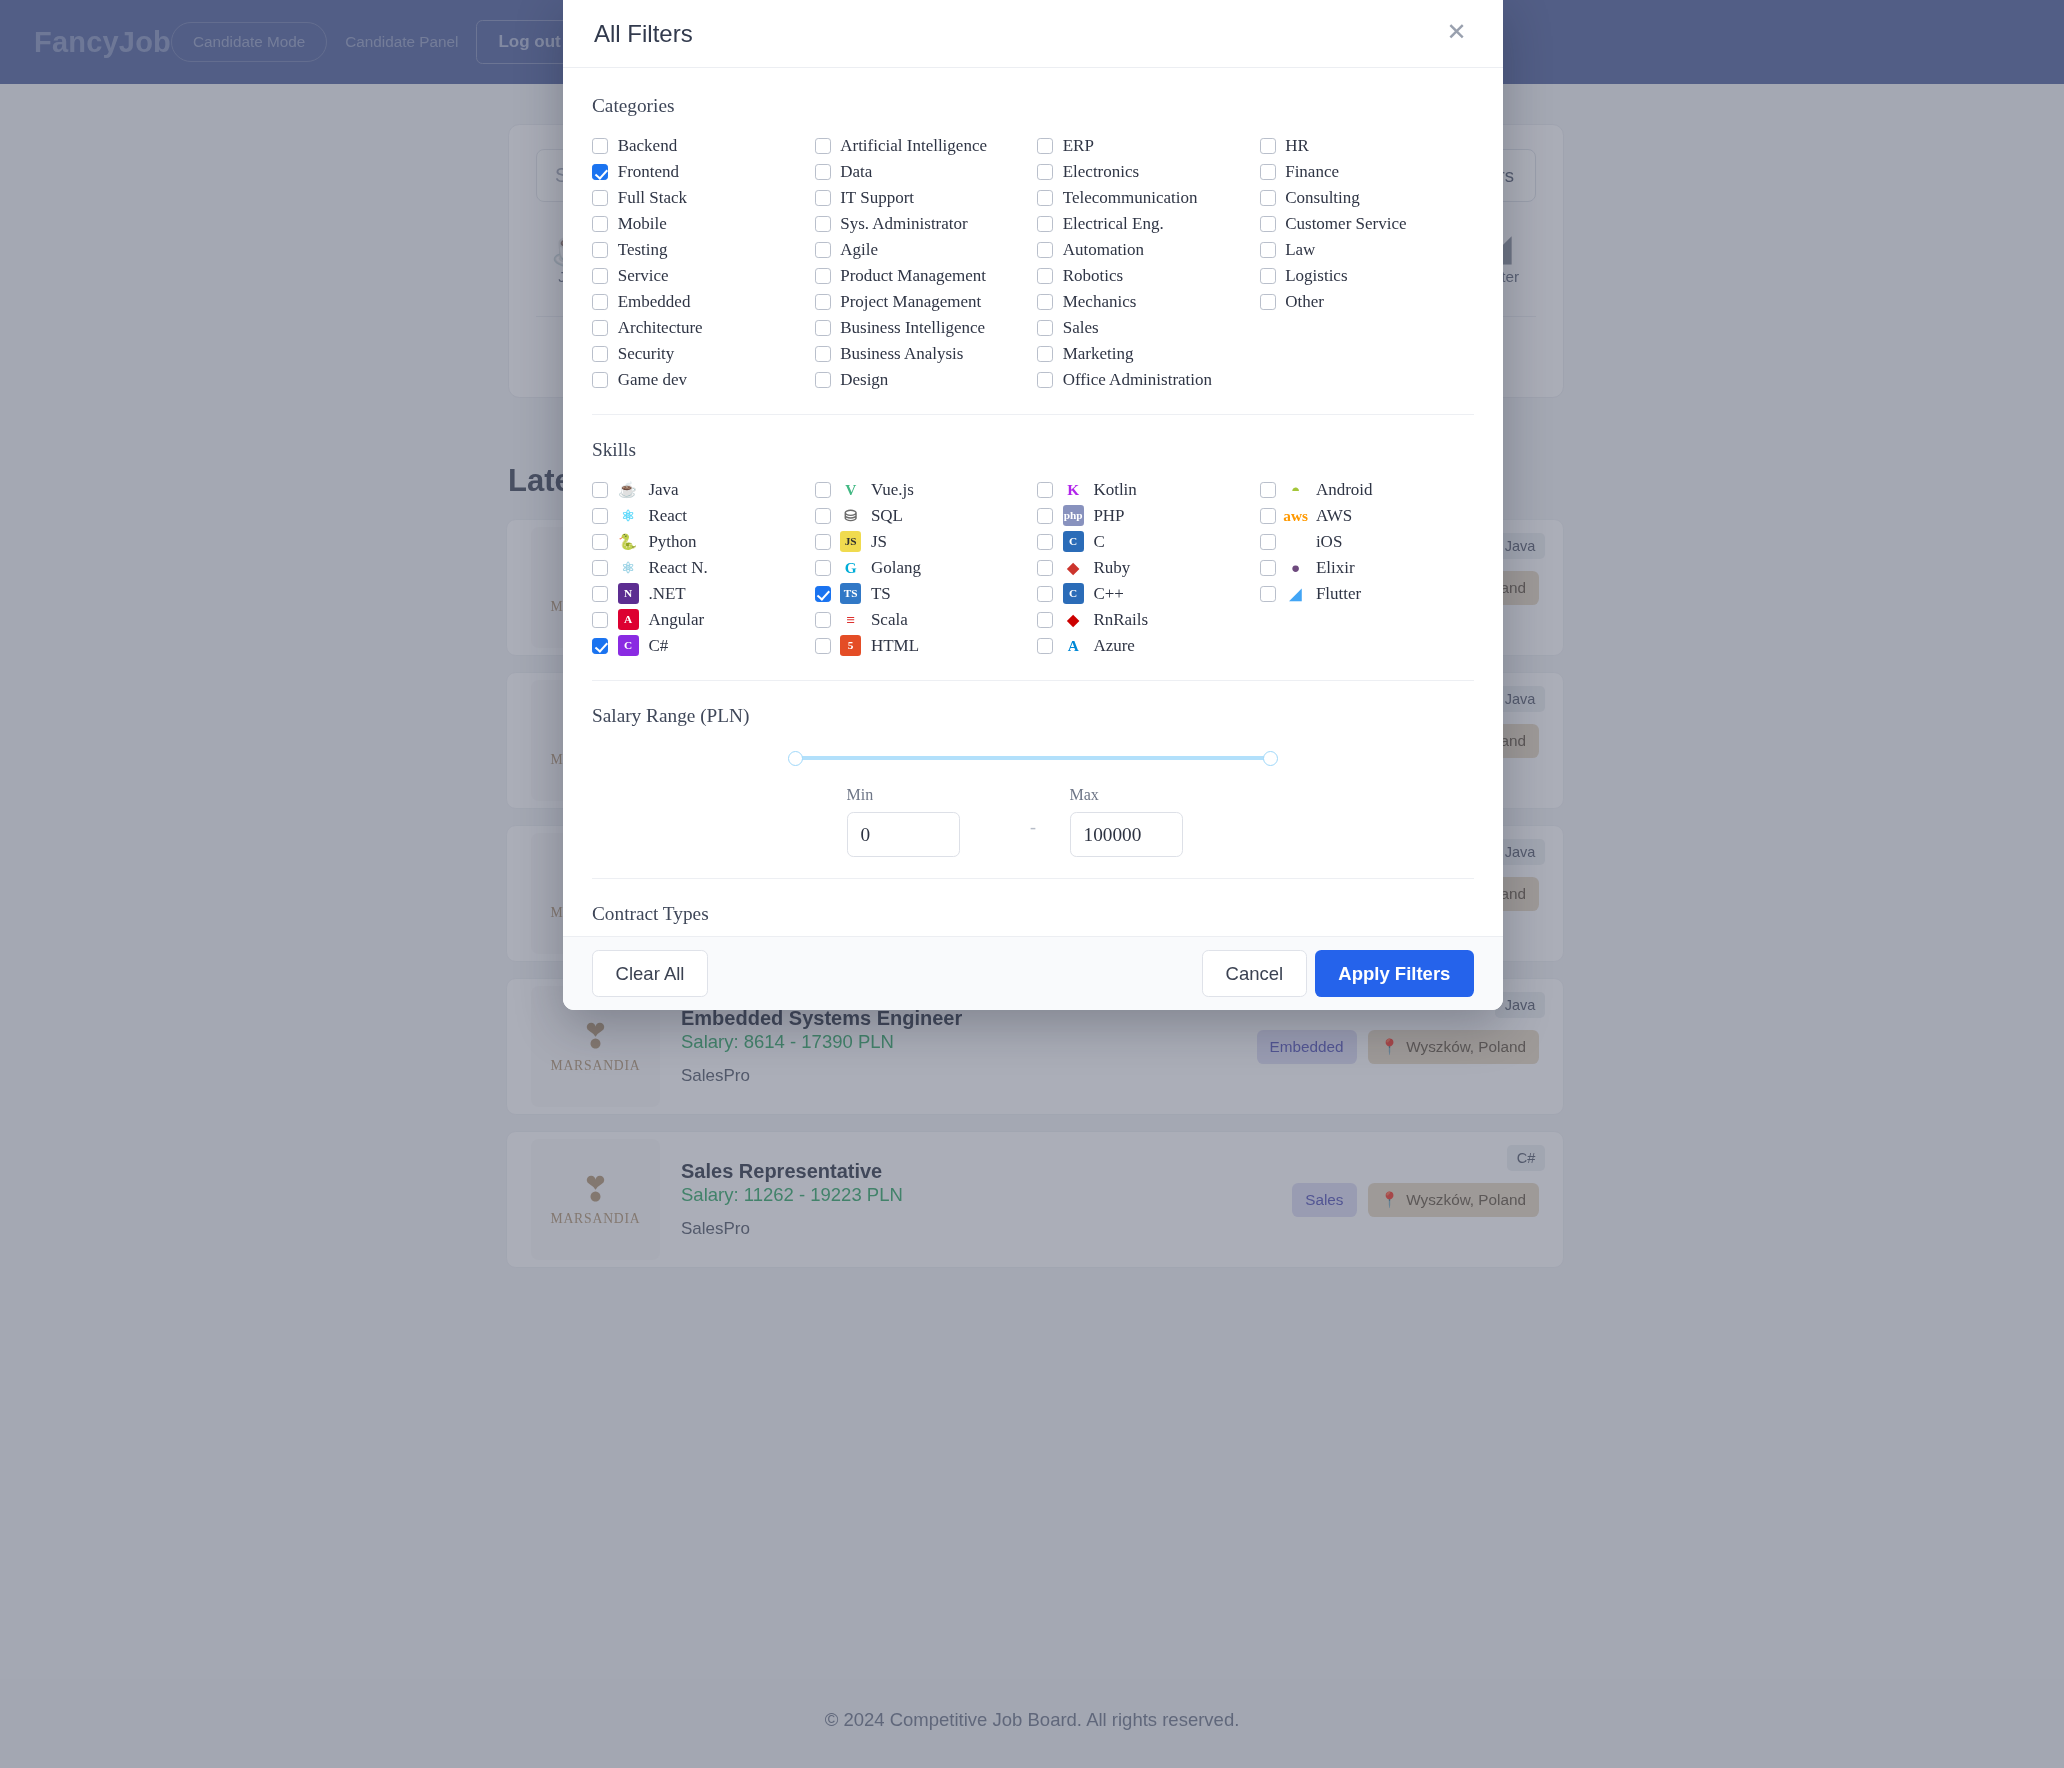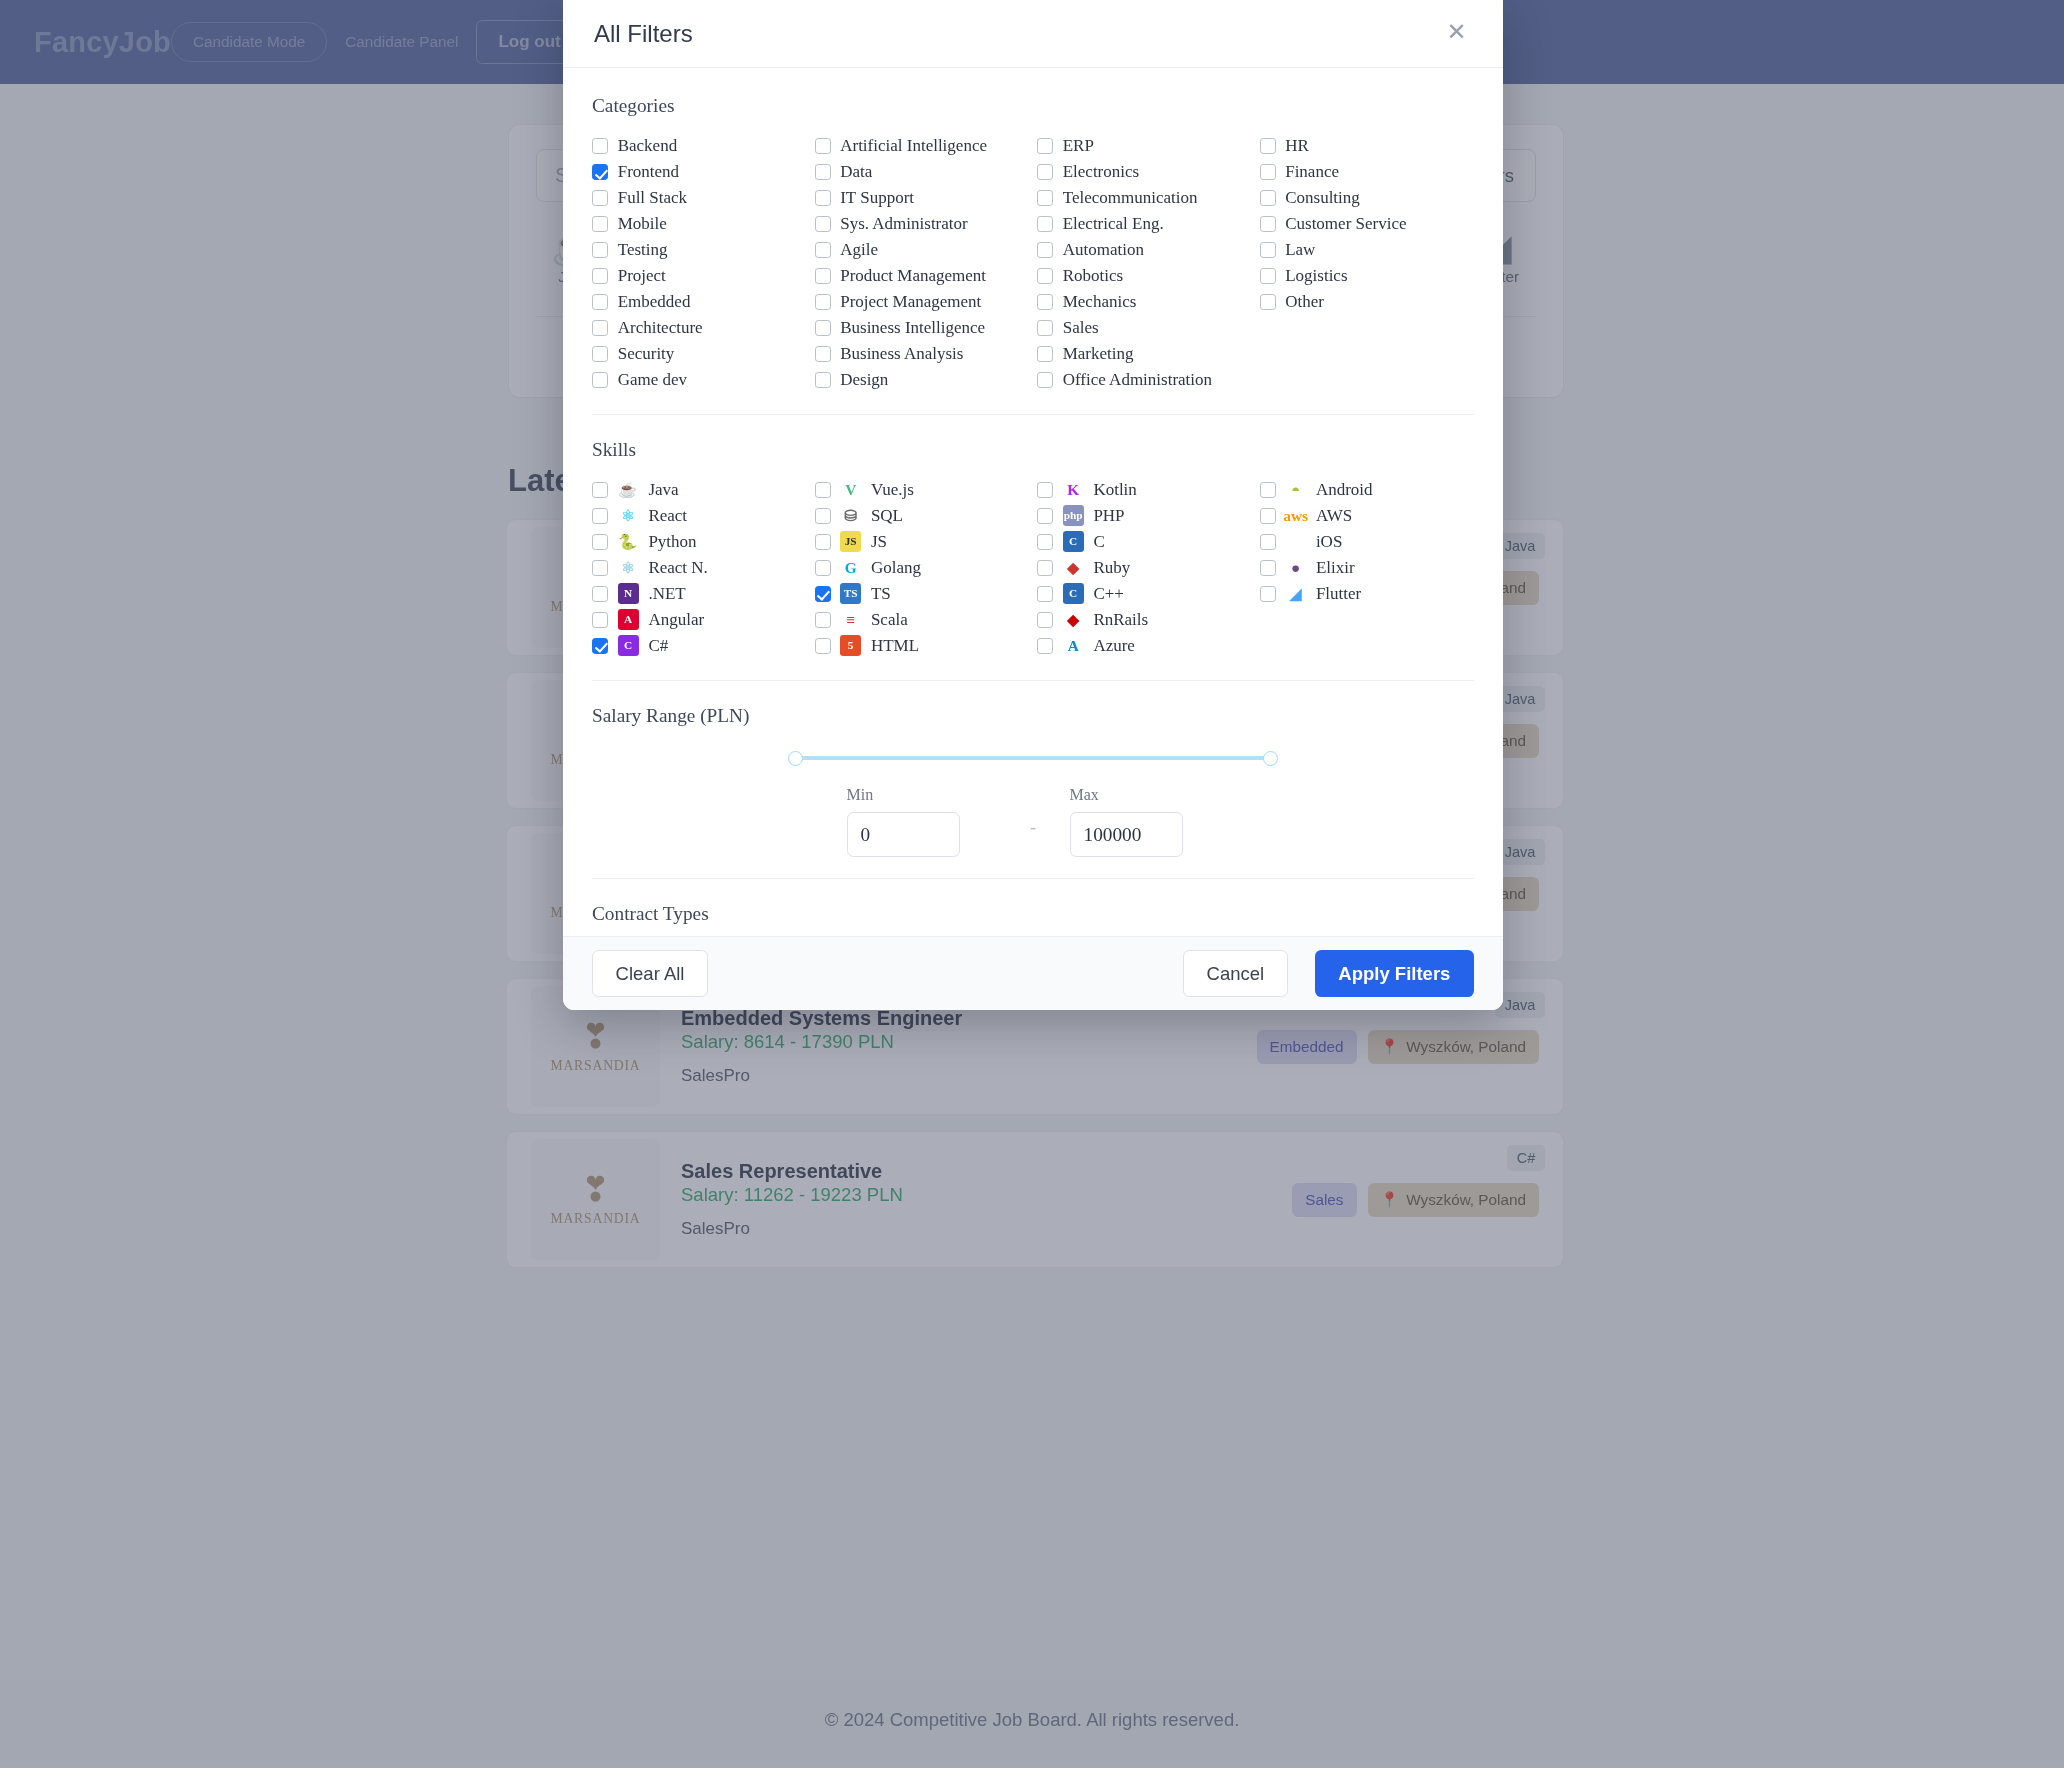--- a/index.html
+++ b/index.html
@@ -185,21 +185,21 @@
   .modal-foot {
     height: 74px; background: #f9fafc; border-top: 0.8px solid #eceef2;
     display: flex; align-items: center; justify-content: space-between;
     padding: 0 29px;
   }
   .btn {
     border-radius: 6.4px; font-size: 18.5px; padding: 11.3px 22.6px; cursor: pointer; border: 0.8px solid transparent;
   }
   .btn-outline { background: #fff; border-color: #dfe2e9; color: #3b4252; }
   .btn-primary { background: #2563eb; color: #fff; font-weight: bold; }
-  .foot-right { display: flex; gap: 27px; }
+  .foot-right { display: flex; gap: 8px; }
 </style>
 </head>
 <body>
 
 <div class="page-bg">
 
   <div class="topbar">
     <div class="brand">FancyJob</div>
     <div class="topnav">
       <div class="pill-btn">Candidate Mode</div>
@@ -428,21 +428,21 @@
           <div class="cb-row">
             <span class="cb"></span>
             <span class="cb-label">Automation</span>
           </div>
           <div class="cb-row">
             <span class="cb"></span>
             <span class="cb-label">Law</span>
           </div>
           <div class="cb-row">
             <span class="cb"></span>
-            <span class="cb-label">Project</span>
+            <span class="cb-label">Service</span>
           </div>
           <div class="cb-row">
             <span class="cb"></span>
             <span class="cb-label">Product Management</span>
           </div>
           <div class="cb-row">
             <span class="cb"></span>
             <span class="cb-label">Robotics</span>
           </div>
           <div class="cb-row">

